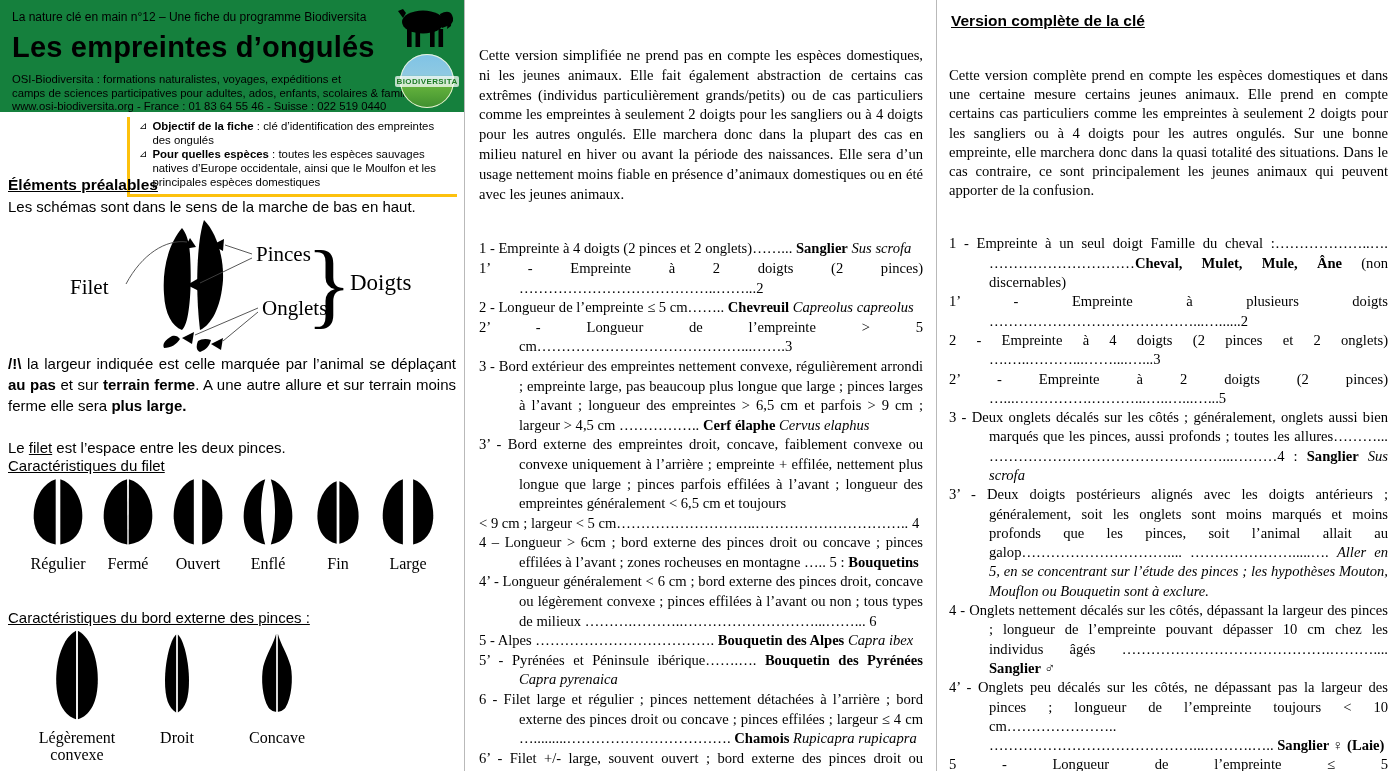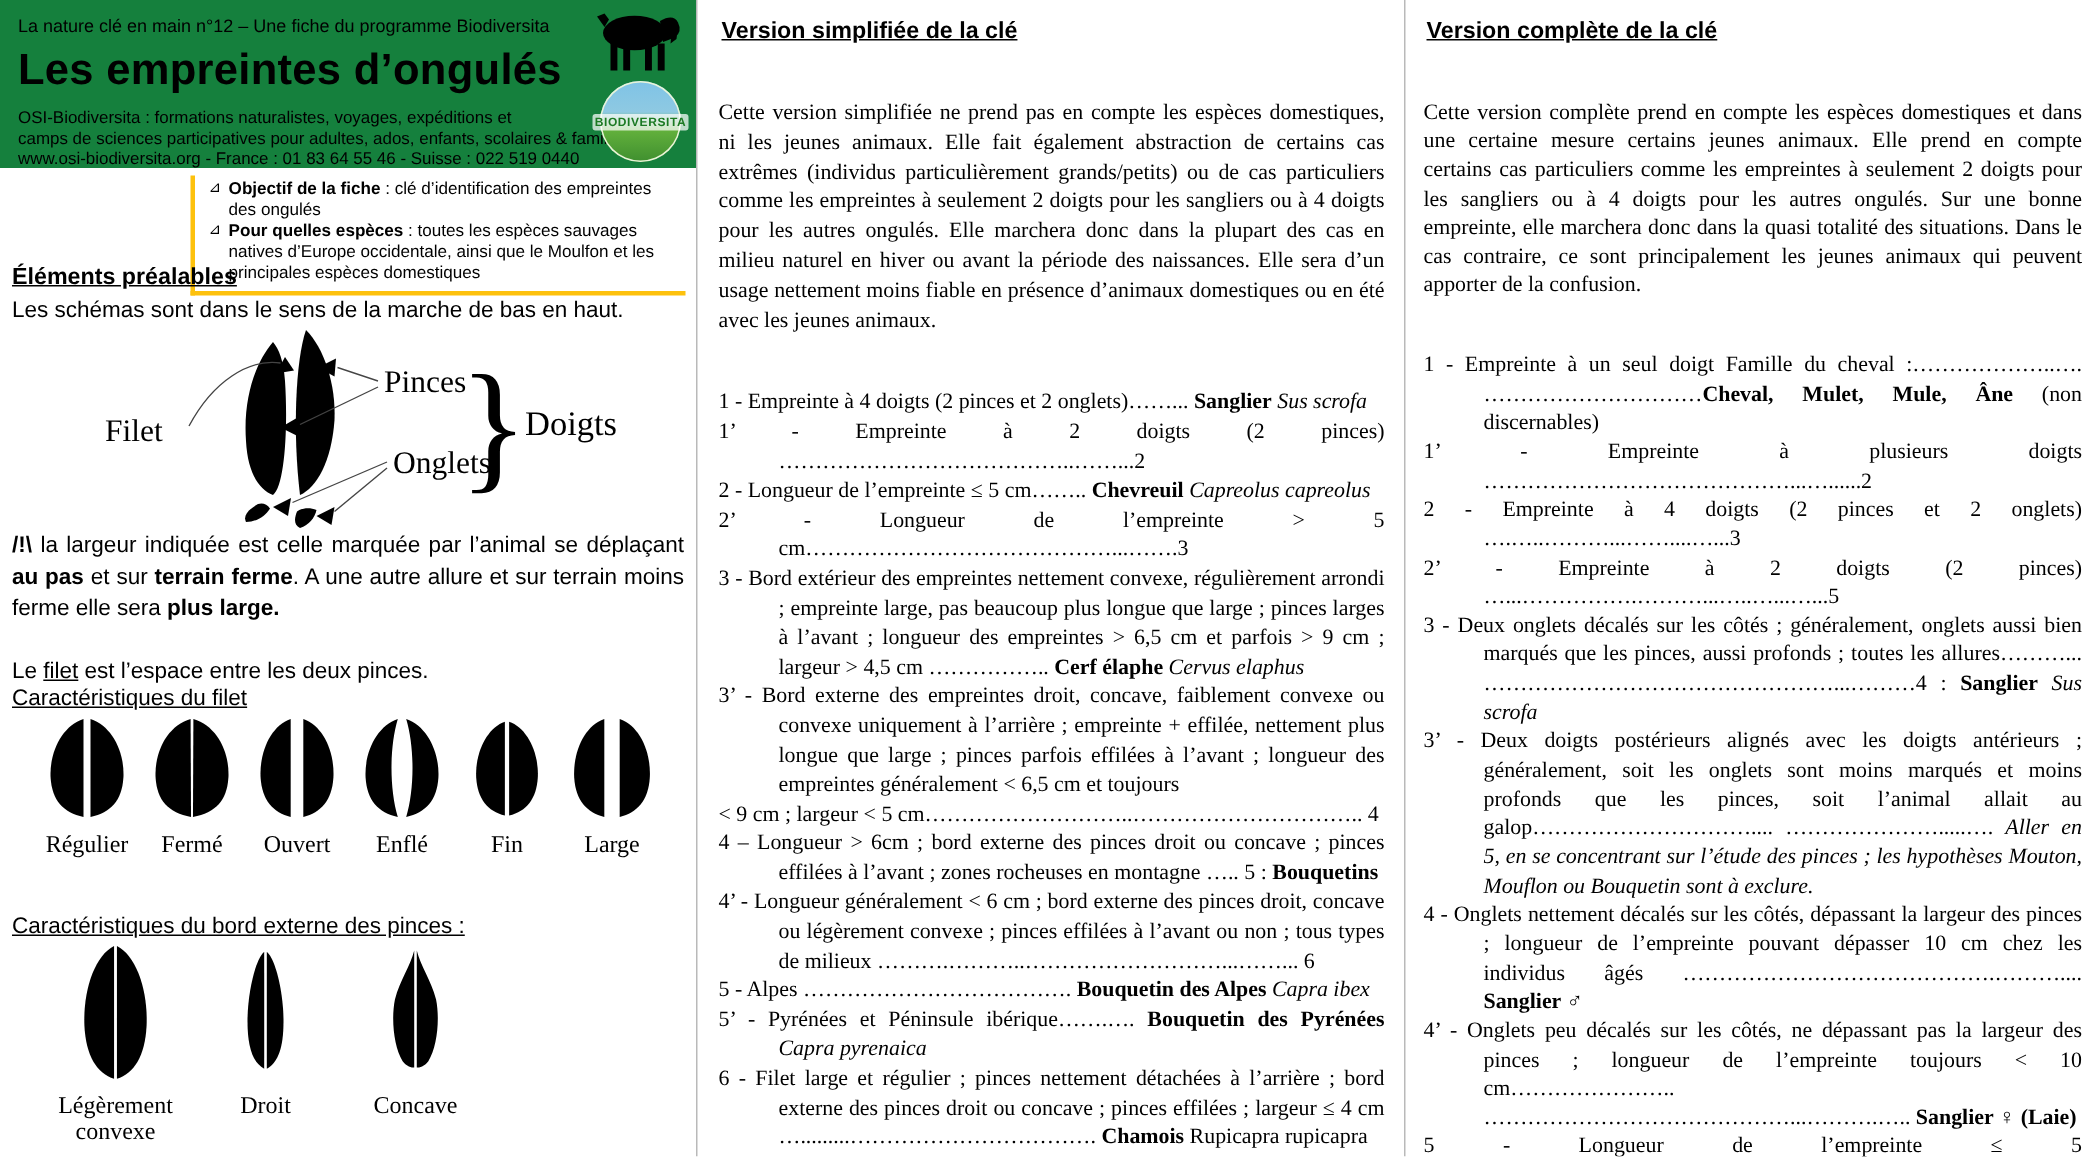--- a/index.html
+++ b/index.html
@@ -214,36 +214,35 @@
       </svg>
       <span class="lbl">Concave</span>
     </div>
   </div>
 </div>
 
 <div class="col-sep" id="sep1"></div>
 <div class="col-sep" id="sep2"></div>
 
 <div id="middle" class="keycol">
-  <div class="key-title">Version simplifiée de la clé</div>
   <div class="key-intro">Cette version simplifiée ne prend pas en compte les espèces domestiques, ni les jeunes animaux. Elle fait également abstraction de certains cas extrêmes (individus particulièrement grands/petits) ou de cas particuliers comme les empreintes à seulement 2 doigts pour les sangliers ou à 4 doigts pour les autres ongulés. Elle marchera donc dans la plupart des cas en milieu naturel en hiver ou avant la période des naissances. Elle sera d’un usage nettement moins fiable en présence d’animaux domestiques ou en été avec les jeunes animaux.</div>
   <div class="spacer"></div>
   <div class="key-list">
     <div class="key-item"><span>1 - Empreinte à 4 doigts (2 pinces et 2 onglets)……...  </span><span style="font-weight: bold;">Sanglier</span><span style="font-style: italic;"> Sus scrofa</span></div>
     <div class="key-item"><span>1’ - Empreinte à 2 doigts (2 pinces) …………………………………..……...2</span></div>
     <div class="key-item"><span>2 - Longueur de l’empreinte ≤ 5 cm…….. </span><span style="font-weight: bold;">Chevreuil</span><span style="font-style: italic;"> Capreolus capreolus</span></div>
     <div class="key-item"><span>2’ - Longueur de l’empreinte &gt; 5 cm……………………………………...…….3</span></div>
     <div class="key-item"><span>3 - Bord extérieur des empreintes nettement convexe, régulièrement arrondi ; empreinte large, pas beaucoup plus longue que large ; pinces larges à l’avant ; longueur des empreintes &gt; 6,5 cm et parfois &gt; 9 cm ; largeur &gt; 4,5 cm …………….. </span><span style="font-weight: bold;">Cerf élaphe</span><span style="font-style: italic;"> Cervus elaphus</span></div>
     <div class="key-item"><span>3’ - Bord externe des empreintes droit, concave, faiblement convexe ou convexe uniquement à l’arrière ; empreinte + effilée, nettement plus longue que large ; pinces parfois effilées à l’avant ; longueur des empreintes généralement &lt; 6,5 cm et toujours</span></div>
     <div class="key-item noindent"><span>&lt; 9 cm ; largeur &lt; 5 cm………………………..………………………….. 4</span></div>
     <div class="key-item"><span>4 – Longueur &gt; 6cm ; bord externe des pinces droit ou concave ; pinces effilées à l’avant ; zones rocheuses en montagne ….. 5 : </span><span style="font-weight: bold;">Bouquetins</span></div>
     <div class="key-item"><span>4’ - Longueur généralement &lt; 6 cm ; bord externe des pinces droit, concave ou légèrement convexe ; pinces effilées à l’avant ou non ; tous types de milieux ……….………..………………………...……... 6</span></div>
     <div class="key-item"><span>5 - Alpes ………………………………. </span><span style="font-weight: bold;">Bouquetin des Alpes</span><span style="font-style: italic;"> Capra ibex</span></div>
     <div class="key-item"><span>5’ - Pyrénées et Péninsule ibérique…….…. </span><span style="font-weight: bold;">Bouquetin des Pyrénées</span><span style="font-style: italic;"> Capra pyrenaica</span></div>
-    <div class="key-item"><span>6 - Filet large et régulier ; pinces nettement détachées à l’arrière ; bord externe des pinces droit ou concave ; pinces effilées ; largeur ≤ 4 cm ….........……………………………. </span><span style="font-weight: bold;">Chamois</span><span style=" margin-top: 16px;"> Rupicapra rupicapra</span></div>
+    <div class="key-item"><span>6 - Filet large et régulier ; pinces nettement détachées à l’arrière ; bord externe des pinces droit ou concave ; pinces effilées ; largeur ≤ 4 cm ….........……………………………. </span><span style="font-weight: bold;">Chamois</span><span style="font-style: italic; margin-top: 16px;"> Rupicapra rupicapra</span></div>
     <div class="key-item"><span>6’ - Filet +/- large, souvent ouvert ; bord externe des pinces droit ou légèrement convexe ; pinces plus étroites à l’avant mais non effilées ; largeur &gt; 4 cm………………………. </span></div>
   </div>
 </div>
 
 <div id="right" class="keycol">
   <div class="key-title">Version complète de la clé</div>
   <div class="key-intro">Cette version complète prend en compte les espèces domestiques et dans une certaine mesure certains jeunes animaux. Elle prend en compte certains cas particuliers comme les empreintes à seulement 2 doigts pour les sangliers ou à 4 doigts pour les autres ongulés. Sur une bonne empreinte, elle marchera donc dans la quasi totalité des situations. Dans le cas contraire, ce sont principalement les jeunes animaux qui peuvent apporter de la confusion.</div>
   <div class="spacer"></div>
   <div class="key-list">
     <div class="key-item"><span>1 - Empreinte à un seul doigt Famille du cheval :………………..…. …………………………</span><span style="font-weight: bold;">Cheval, Mulet, Mule, Âne</span><span> (non discernables)</span></div>

